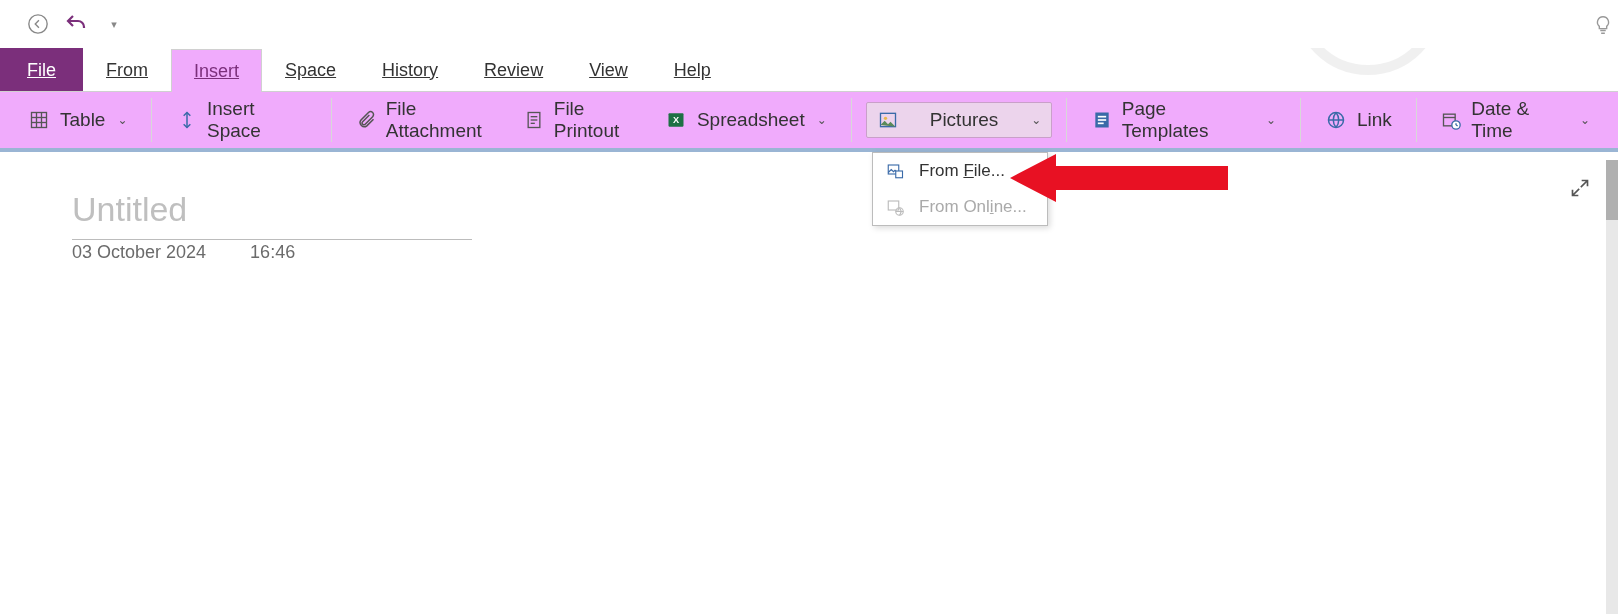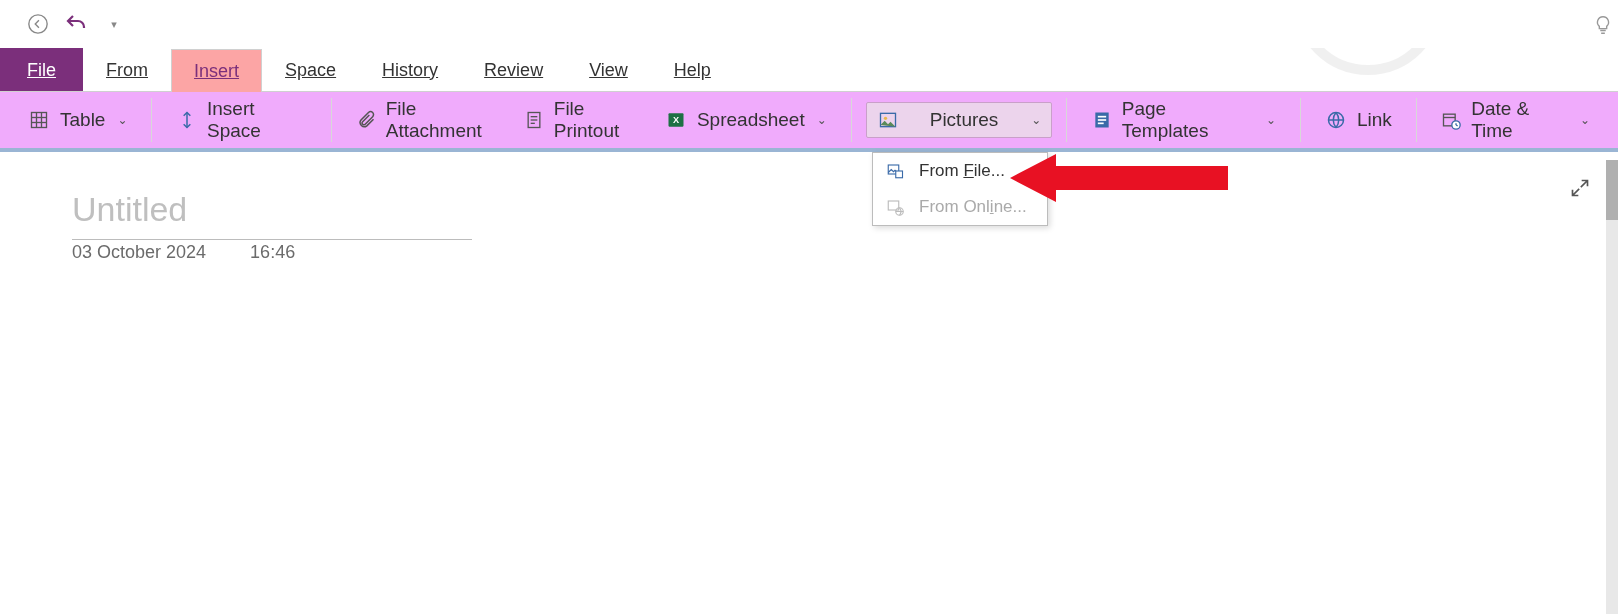--- a/index.html
+++ b/index.html
@@ -14,21 +14,21 @@
 .avatar { width: 30px; height: 30px; background: linear-gradient(135deg,#8b5a3c,#5a3c2a); border-radius: 2px; }
 .bulb { position: absolute; right: 4px; top: 14px; color: #888; }
 
 
 .deco { position: absolute; right: 170px; top: -60px; width: 400px; height: 160px; pointer-events: none; opacity: 0.12; }
 
 
 .tabs { height: 44px; display: flex; align-items: stretch; border-bottom: 1px solid #d0d0d0; }
 .tab { padding: 0 22px; display: flex; align-items: center; font-size: 18px; color: #333; cursor: pointer; border: 1px solid transparent; border-bottom: none; text-decoration: underline; }
 .tab.file { background: #7b2f7b; color: #fff; padding: 0 26px; }
-.tab.active { border-color: #d0d0d0; background: #fca5a5; color: #7b2f7b; position: relative; top: 1px; text-align: center; }
+.tab.active { border-color: #d0d0d0; background: #f0abfc; color: #7b2f7b; position: relative; top: 1px; text-align: center; }
 
 
 .ribbon { height: 60px; display: flex; align-items: center; border-bottom: 4px solid #9ab5d4; padding: 0 4px; background: #f0abfc; }
 .rgroup { display: flex; align-items: center; height: 48px; padding: 0 14px; }
 .rsep { width: 1px; height: 44px; background: #d8d8d8; }
 .rbtn { display: flex; align-items: center; gap: 10px; padding: 6px 10px; color: #333; font-size: 19px; cursor: pointer; border-radius: 2px; }
 .rbtn.active { background: #ecd4ec; border: 1px solid #c9a0c9; gap: 31px; }
 .ricon { width: 22px; height: 22px; display: flex; align-items: center; justify-content: center; }
 .chev { font-size: 12px; color: #555; margin-left: 2px; }
 

